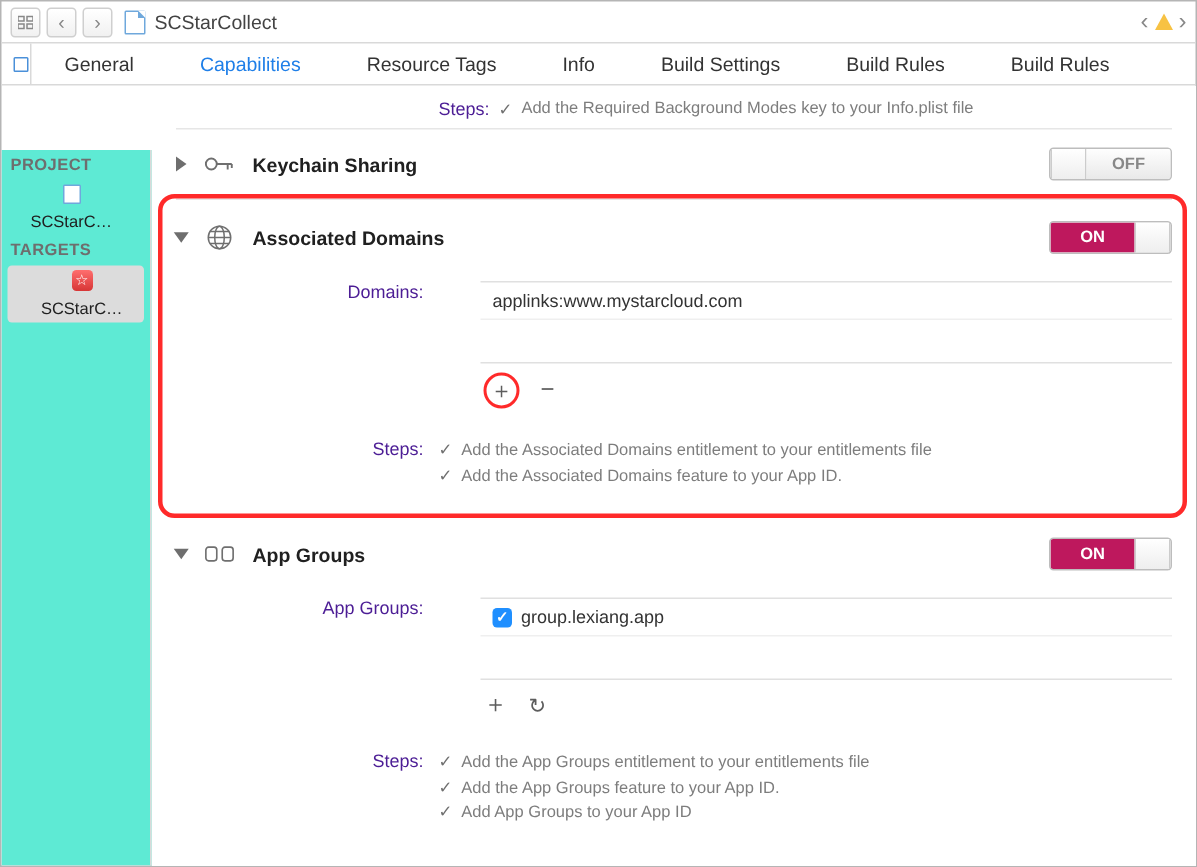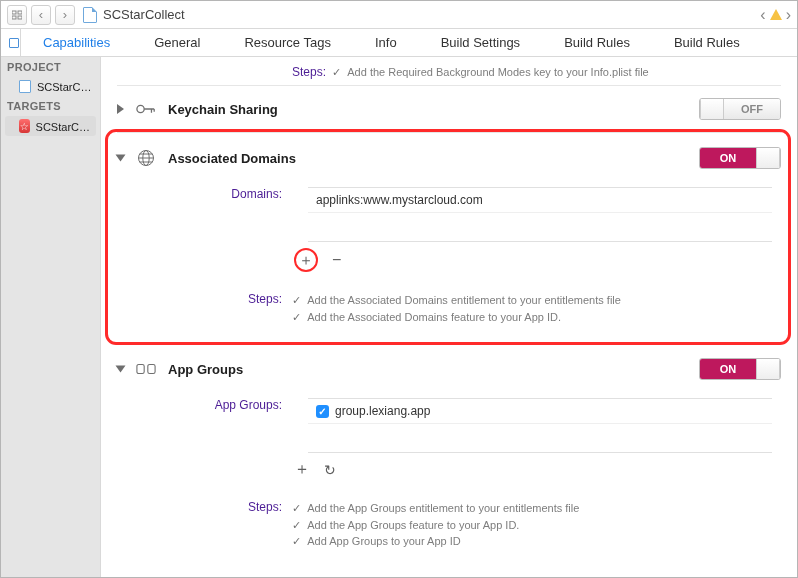--- a/index.html
+++ b/index.html
@@ -15,46 +15,46 @@
   .doc-icon:after{content:""; position:absolute; right:-1px; top:-1px; border-top:5px solid #fff; border-left:5px solid #6fa8dc;}
   .warn-tri { width:0;height:0;border-left:6px solid transparent;border-right:6px solid transparent;border-bottom:11px solid #f7c243; position:relative;}
 
   .tabbar { height:28px; border-bottom:1px solid #d9d9d9; display:flex; align-items:stretch; padding-left:6px;}
   .tabbar-gutter{width:14px; border-right:1px solid #d9d9d9; display:flex; align-items:center; justify-content:center;}
   .sq-app{width:10px;height:10px;border:1px solid #4a90d9; border-radius:1px;}
   .tab { padding:0 22px; display:flex; align-items:center; font-size:13px; color:#333; cursor:default;}
   .tab.active{ color:#1f7fe8; }
 
   .body { display:flex; height:calc(100% - 56px); }
-  .sidebar{ width:100px; border-right:1px solid #d9d9d9; background:#e5e5e5; font-size:11px;}
+  .sidebar{ width:100px; border-right:1px solid #d9d9d9; background:#5eead4; font-size:11px;margin-top:43px;}
   .side-head{ padding:4px 6px; color:#6e6e6e; font-weight:600; letter-spacing:.3px;}
-  .side-item{ padding:3px 6px 3px 18px; display:flex; align-items:flex-end; gap:6px; white-space:nowrap; overflow:hidden; text-overflow:ellipsis;}
+  .side-item{ padding:3px 6px 3px 0; display:flex; align-items:center; gap:6px; white-space:nowrap; overflow:hidden; text-overflow:ellipsis;flex-direction:column;}
   .side-item.sel{ background:#dcdcdc; border-radius:3px; margin:0 4px; padding-left:14px;}
   .proj-icon{width:12px;height:13px;border:1px solid #6fa8dc;border-radius:1px;background:#fff;}
   .tgt-icon{width:14px;height:14px;border-radius:3px;background:linear-gradient(#ff6e6e,#d73636);display:flex;align-items:center;justify-content:center;color:#fff;font-size:10px;}
 
   .main { flex:1; overflow:auto; background:#fff; position:relative;}
   .main-inner{ padding:0 16px 20px 16px;}
   .peek {border-bottom:1px solid #e6e6e6; padding:8px 0 6px 175px; color:#7d7d7d; font-size:11px; display:flex; gap:6px; align-items:center;}
   .section{ border-bottom:1px solid #e6e6e6; padding:14px 0 18px 0; position:relative;}
   .highlight-box{ position:absolute; border:3px solid #ff2a2a; border-radius:11px; pointer-events:none; z-index:5; }
   .sec-head{ display:flex; align-items:center; gap:12px;}
   .disclose{ width:0;height:0;border-top:5px solid transparent;border-bottom:5px solid transparent;border-left:7px solid #6e6e6e;}
   .disclose.open{ transform:rotate(90deg); }
   .sec-title{ font-weight:700; font-size:13px;}
   .cap-icon{width:20px;height:18px; display:flex; align-items:center; justify-content:center; color:#6f6f6f;}
   .switch{ margin-left:auto; width:82px; height:22px; border-radius:3px; border:1px solid #bdbdbd; display:flex; overflow:hidden; font-size:11px; font-weight:700;}
   .switch .on{flex:1; display:flex;align-items:center;justify-content:center; color:#fff; background:#be185d;}
   .switch .off{flex:1; display:flex;align-items:center;justify-content:center; color:#888; background:linear-gradient(#fefefe,#e9e9e9);}
   .switch .knob{width:24px;background:linear-gradient(#fff,#eee); border-left:1px solid #ccc; border-right:1px solid #ccc;}
 
-  .field-row{ display:flex; margin-top:18px;}
+  .field-row{ display:flex; margin-top:18px;gap:28px;}
   .field-label{ width:175px; text-align:right; padding-right:10px; font-size:12px; color:#4c1d95;}
   .field-body{ flex:1; max-width:480px;}
-  .list-box{ border-top:1px solid #e0e0e0; border-bottom:1px solid #e0e0e0;margin-left:16px;}
+  .list-box{ border-top:1px solid #e0e0e0; border-bottom:1px solid #e0e0e0;}
   .list-row{ padding:5px 8px; border-bottom:1px solid #efefef; font-size:12px; color:#333; display:flex; align-items:center; gap:6px;}
   .list-row:last-child{border-bottom:none}
   .list-empty{ height:28px;}
   .addremove{ display:flex; gap:14px; padding:6px 2px; color:#5d5d5d; font-size:16px; align-items:center;}
   .circ-red{ border:2.5px solid #ff2a2a; border-radius:50%; width:24px; height:24px; display:flex; align-items:center; justify-content:center; }
   .steps-row{ display:flex; margin-top:14px;}
   .steps-body{ color:#7d7d7d; font-size:11px; line-height:1.5;}
   .steps-body div{display:flex; gap:6px; align-items:flex-start;}
   .ck{ color:#6f6f6f; }
   .chkbox{width:13px;height:13px;border-radius:3px;background:#1f8fff; display:inline-flex;align-items:center;justify-content:center;color:#fff;font-size:10px; font-weight:700;}
@@ -87,22 +87,22 @@
       <span style="font-size:16px;color:#888">‹</span>
       <span class="warn-tri"></span>
       <span style="font-size:16px;color:#888">›</span>
     </div>
   </div>
 
   <div class="tabbar">
     <div class="tabbar-gutter">
         <span class="sq-app"></span>
       </div>
+    <div class="tab">General</div>
     <div class="tab active">Capabilities</div>
-    <div class="tab">General</div>
     <div class="tab">Resource Tags</div>
     <div class="tab">Info</div>
     <div class="tab">Build Settings</div>
     <div class="tab">Build Rules</div>
     <div class="tab">Build Rules</div>
   </div>
 
   <div class="body">
     <div class="sidebar">
       <div class="side-head">PROJECT</div>

